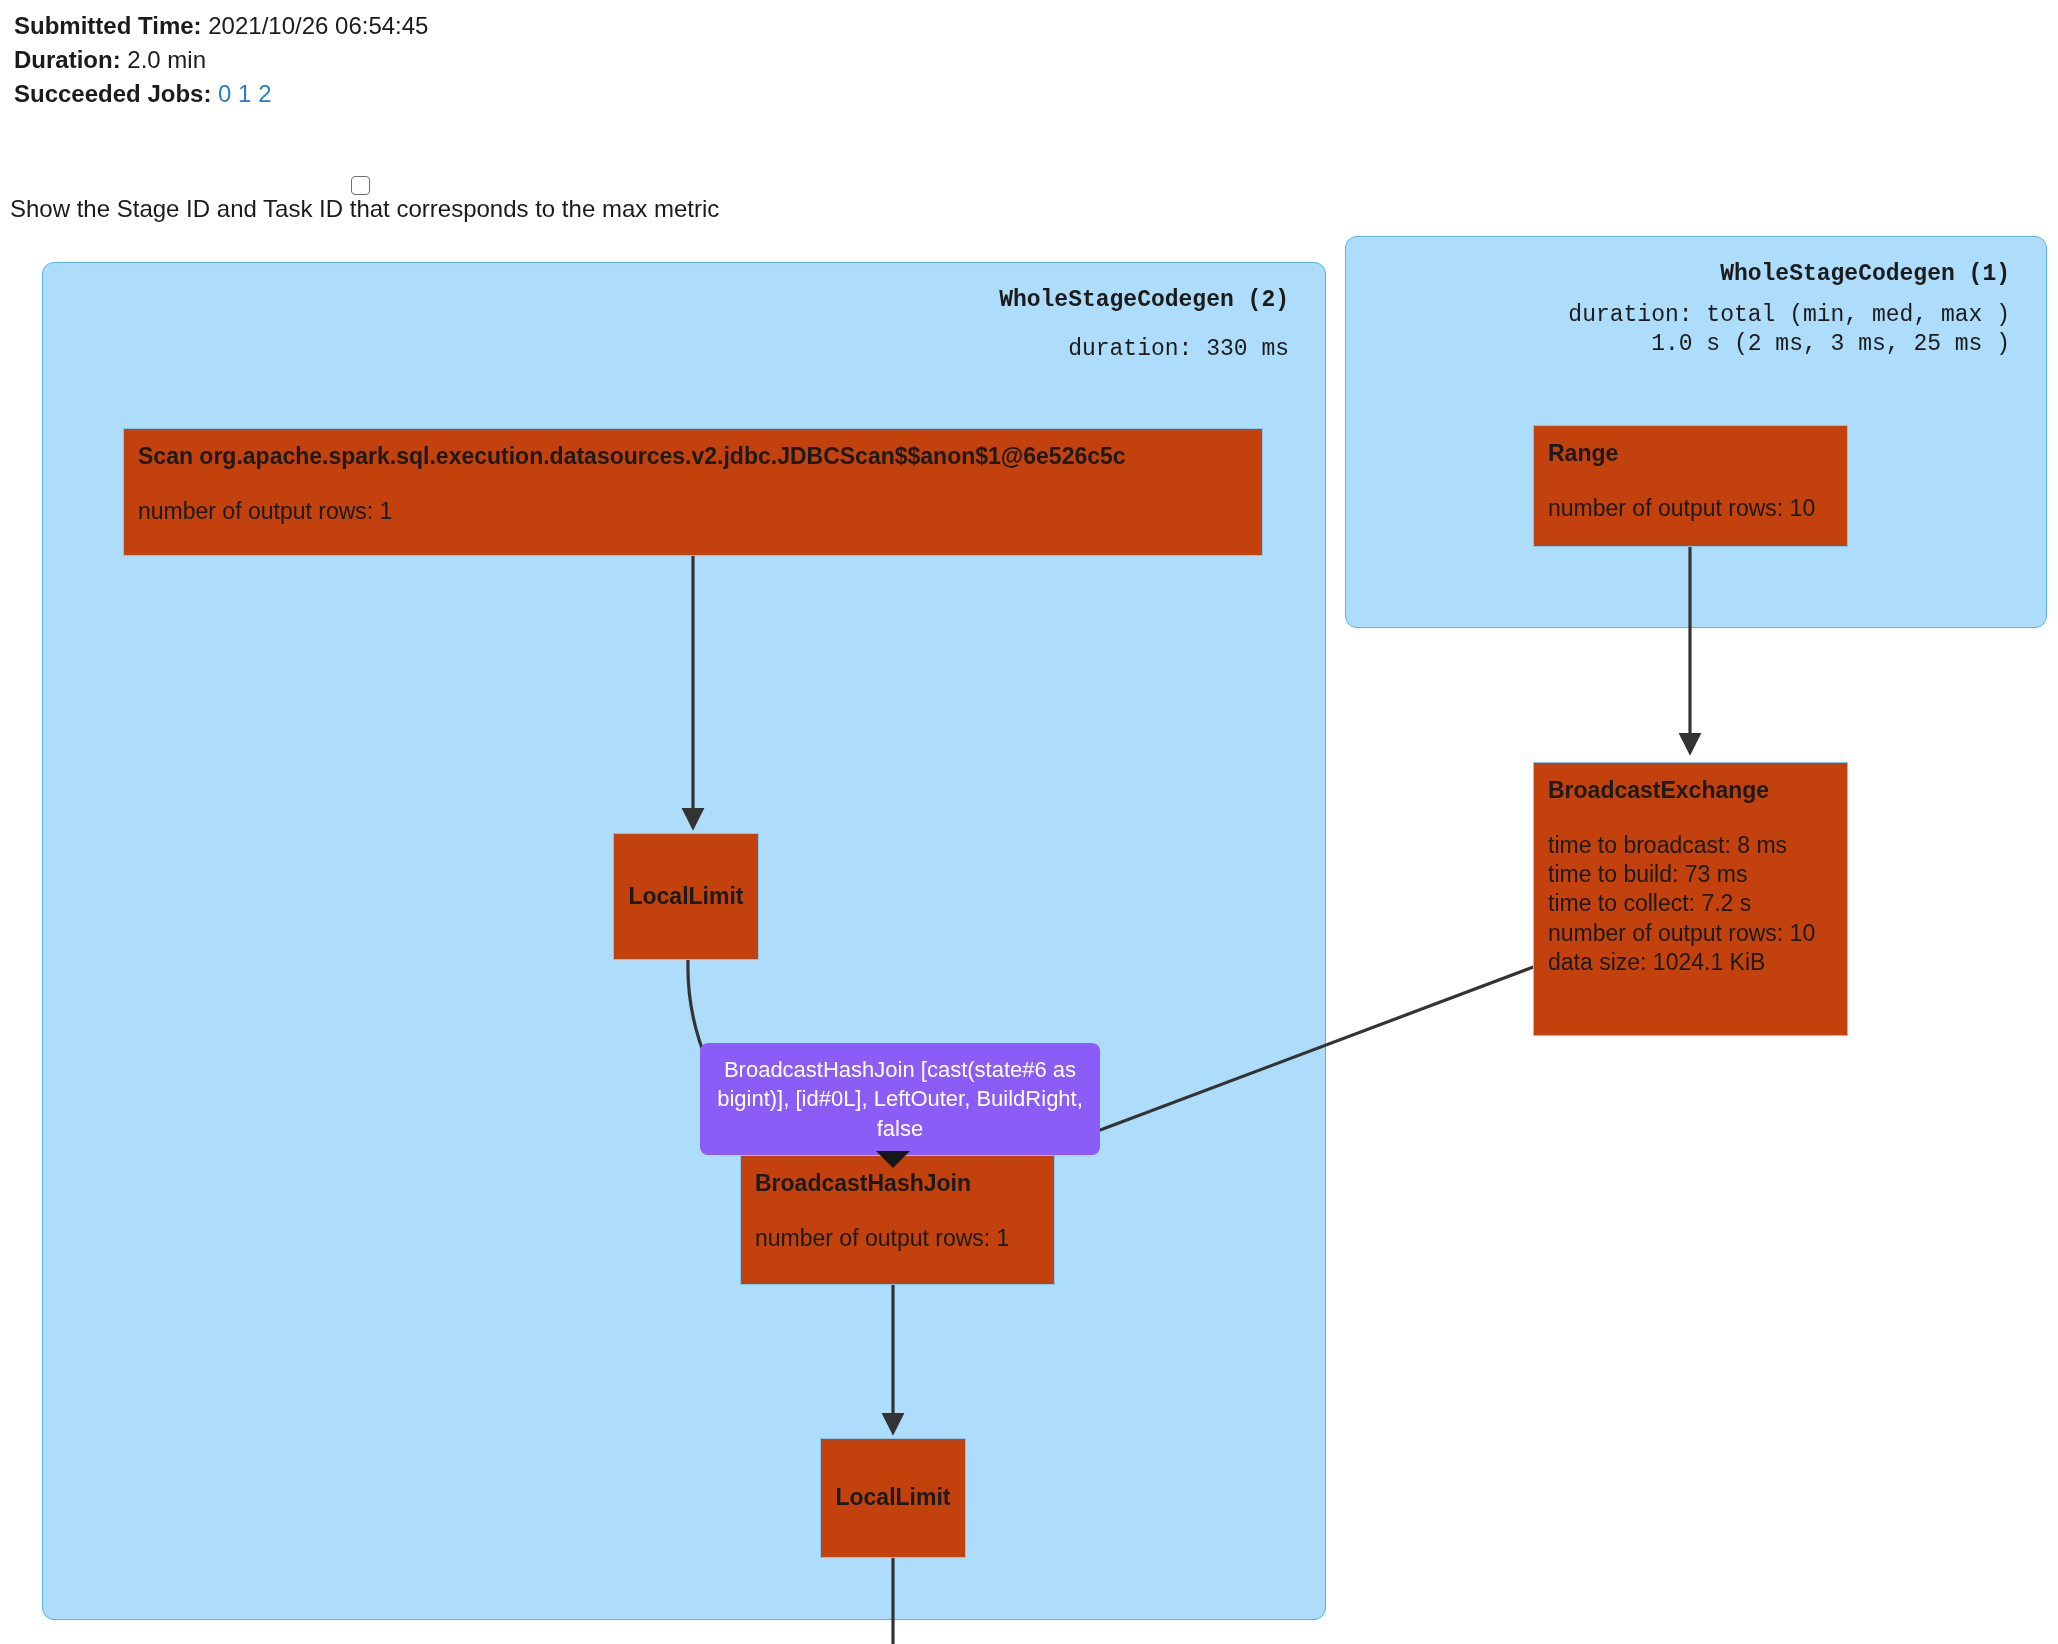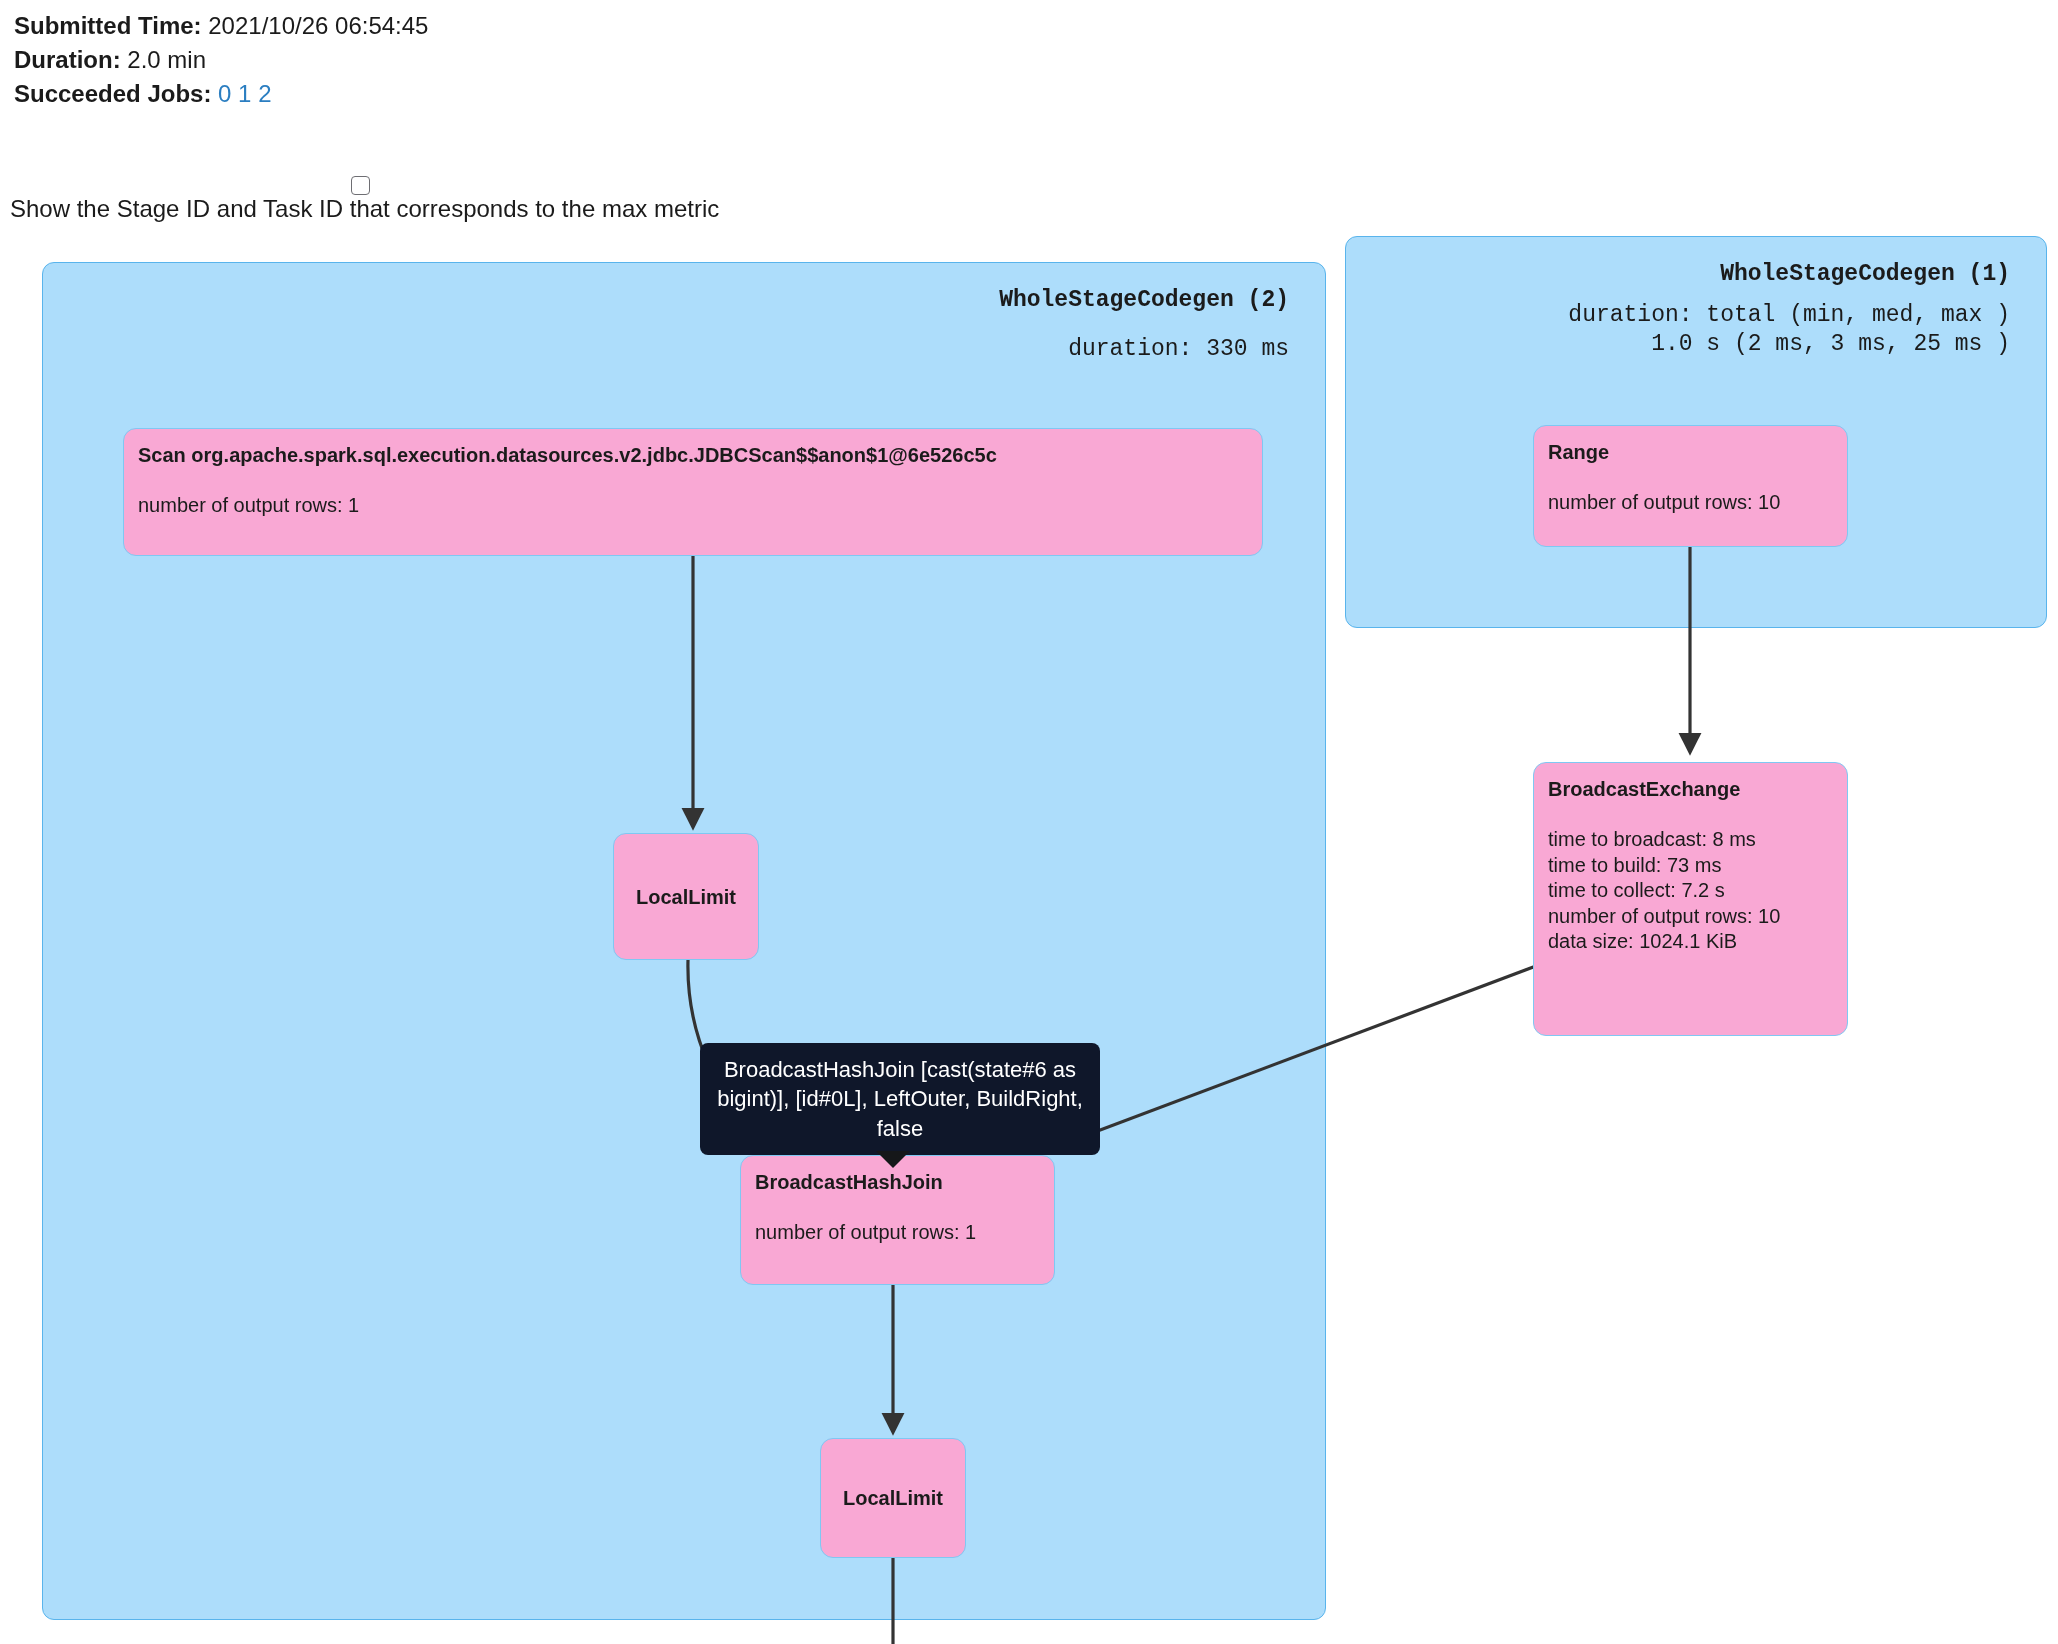--- a/index.html
+++ b/index.html
@@ -94,26 +94,26 @@
     right: 36px;
     font-size: 23px;
     text-align: right;
     line-height: 1.28;
     white-space: pre-line;
   }
 
   
   .node {
     position: absolute;
-    background: #f9a8d4;
+    background: #c2410c;
     border: 1.4px solid #7fc8f3;
-    border-radius: 13px;
+    border-radius: 0;
     box-sizing: border-box;
     padding: 14px 14px 12px 14px;
-    font-size: 20px;
+    font-size: 23px;
     cursor: pointer;
   }
   .node-title {
     font-weight: bold;
     white-space: nowrap;
     line-height: 1.2;
   }
   .node-metrics {
     margin-top: 26px;
     font-weight: normal;
@@ -124,21 +124,21 @@
     display: flex;
     align-items: center;
     justify-content: center;
     padding: 4px;
   }
   .node.centered .node-title { text-align: center; }
 
   
   #join-tooltip {
     position: absolute;
-    background: #0f172a;
+    background: #8b5cf6;
     color: #ffffff;
     border-radius: 8px;
     font-size: 22px;
     line-height: 1.33;
     text-align: center;
     padding: 12px 16px;
     box-sizing: border-box;
     z-index: 40;
   }
   #join-tooltip-tail {

